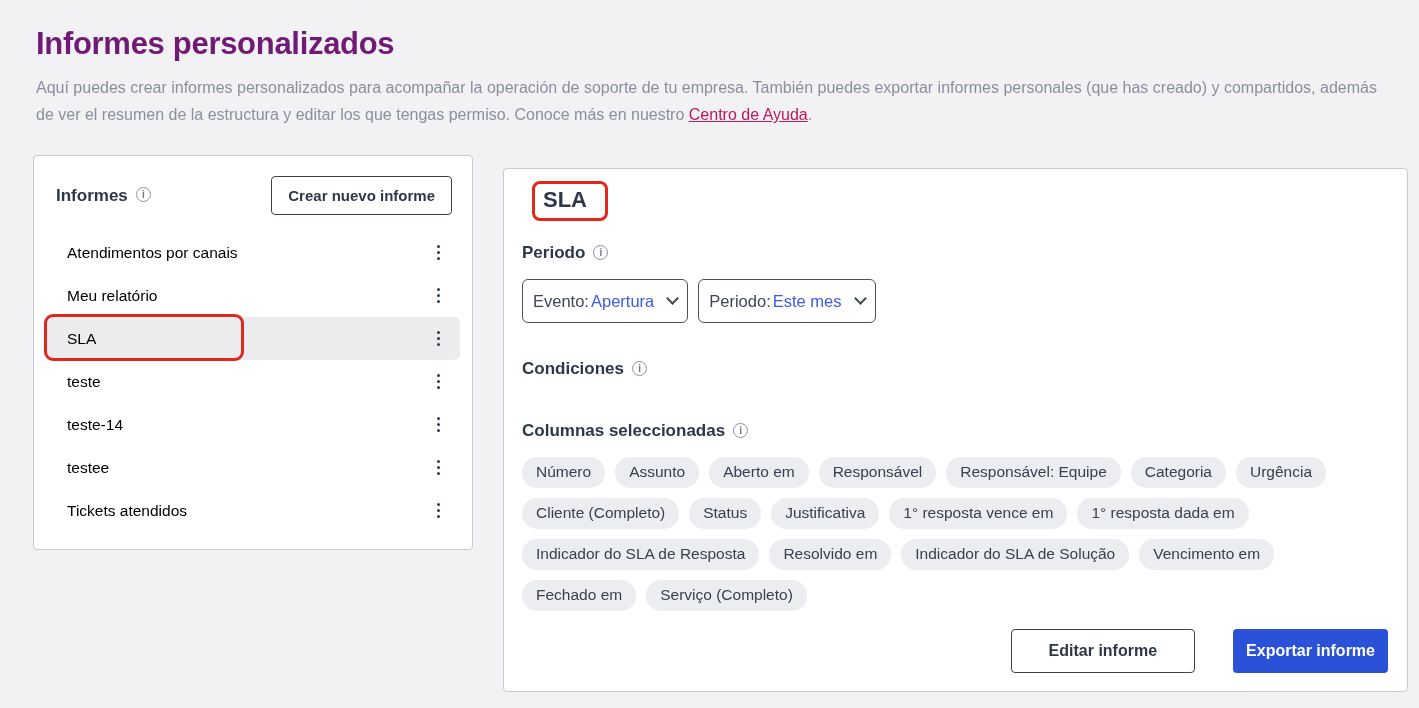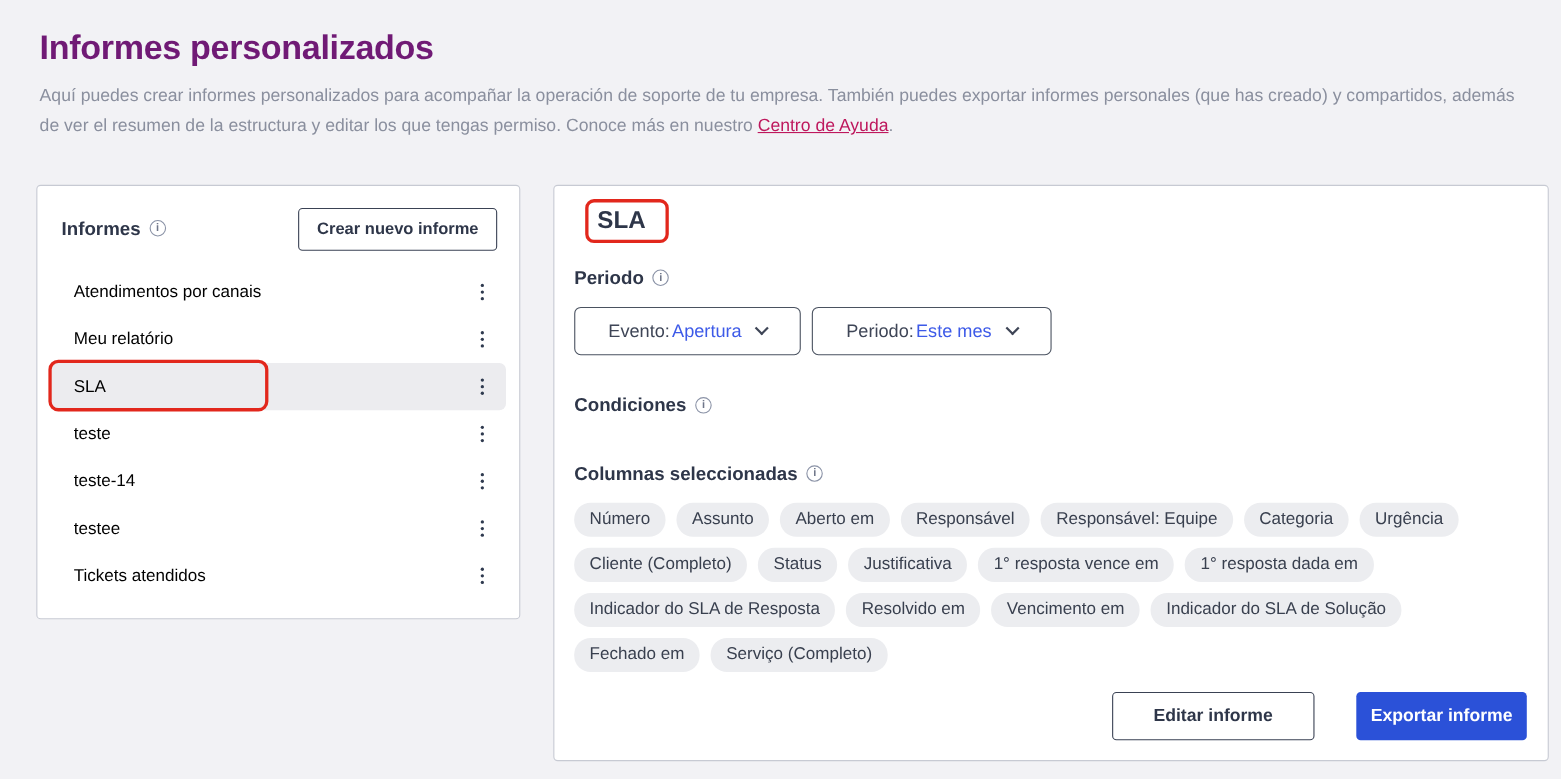--- a/index.html
+++ b/index.html
@@ -12,21 +12,21 @@
     overflow:hidden;
   }
   
   .page-header { position:absolute; left:36px; top:26px; width:1350px; }
   .page-title { font-size:31px; font-weight:700; color:#701a75; letter-spacing:-.3px; }
   .page-subtitle { margin-top:12px; font-size:16px; line-height:1.7; color:#8A8F9E; }
   .page-subtitle a { color:#be185d; text-decoration:underline; font-weight:400; cursor:pointer; }
 
   
   .panel { position:absolute; background:#FFFFFF; border:1px solid #C7CAD3; border-radius:4px; }
-  .sidebar-panel { left:33px; top:168px; width:440px; height:395px; }
+  .sidebar-panel { left:33px; top:155px; width:440px; height:395px; }
   .detail-panel  { left:503px; top:168px; width:905px; height:524px; }
 
   
   .sidebar-head { display:flex; align-items:center; justify-content:space-between; padding:20px 20px 0 22px; }
   .sidebar-title-wrap { display:flex; align-items:center; gap:8px; }
   .sidebar-title { font-size:17px; font-weight:700; color:#2E3649; }
   .btn-outline {
     background:#FFFFFF; border:1px solid #3A4254; border-radius:4px;
     font-family:inherit; font-size:15px; font-weight:700; color:#2E3649;
     padding:10px 16px; cursor:pointer;
@@ -61,21 +61,21 @@
 
   
   .detail-inner { padding:12px 19px 18px 18px; height:100%; position:relative; }
   .detail-title { font-size:22px; font-weight:700; color:#2E3649; }
   .section-label { display:flex; align-items:center; gap:8px; font-size:17px; font-weight:700; color:#2E3649; }
   .period-label { margin-top:22px; }
   .filters-row { display:flex; gap:10px; margin-top:16px; }
   .filter-select {
     display:flex; align-items:center; background:#fff;
     border:1px solid #4A5260; border-radius:6px;
-    padding:0 30px; height:44px; font-size:16.5px; color:#3E4556; cursor:pointer;
+    padding:0 10px; height:44px; font-size:16.5px; color:#3E4556; cursor:pointer;
   }
   .filter-value { color:#3D5AE8; margin-left:2px; }
   .chevron-down {
     display:inline-block; width:9px; height:9px;
     border-right:2px solid #3E4556; border-bottom:2px solid #3E4556;
     transform:rotate(45deg); margin-left:14px; margin-top:-6px;
   }
   .conditions-label { margin-top:36px; }
   .columns-label { margin-top:42px; }
   .chips { margin-top:16px; width:845px; display:flex; flex-wrap:wrap; gap:10px 10px; }
@@ -212,22 +212,22 @@
         <span class="chip">Responsável: Equipe</span>
         <span class="chip">Categoria</span>
         <span class="chip">Urgência</span>
         <span class="chip">Cliente (Completo)</span>
         <span class="chip">Status</span>
         <span class="chip">Justificativa</span>
         <span class="chip">1° resposta vence em</span>
         <span class="chip">1° resposta dada em</span>
         <span class="chip">Indicador do SLA de Resposta</span>
         <span class="chip">Resolvido em</span>
+        <span class="chip">Indicador do SLA de Solução</span>
         <span class="chip">Vencimento em</span>
-        <span class="chip">Indicador do SLA de Solução</span>
         <span class="chip">Fechado em</span>
         <span class="chip">Serviço (Completo)</span>
       </div>
 
     <div class="detail-actions">
       <button class="btn-outline big">Editar informe</button>
       <button class="btn-primary">Exportar informe</button>
     </div>
   </div>
 </div>

